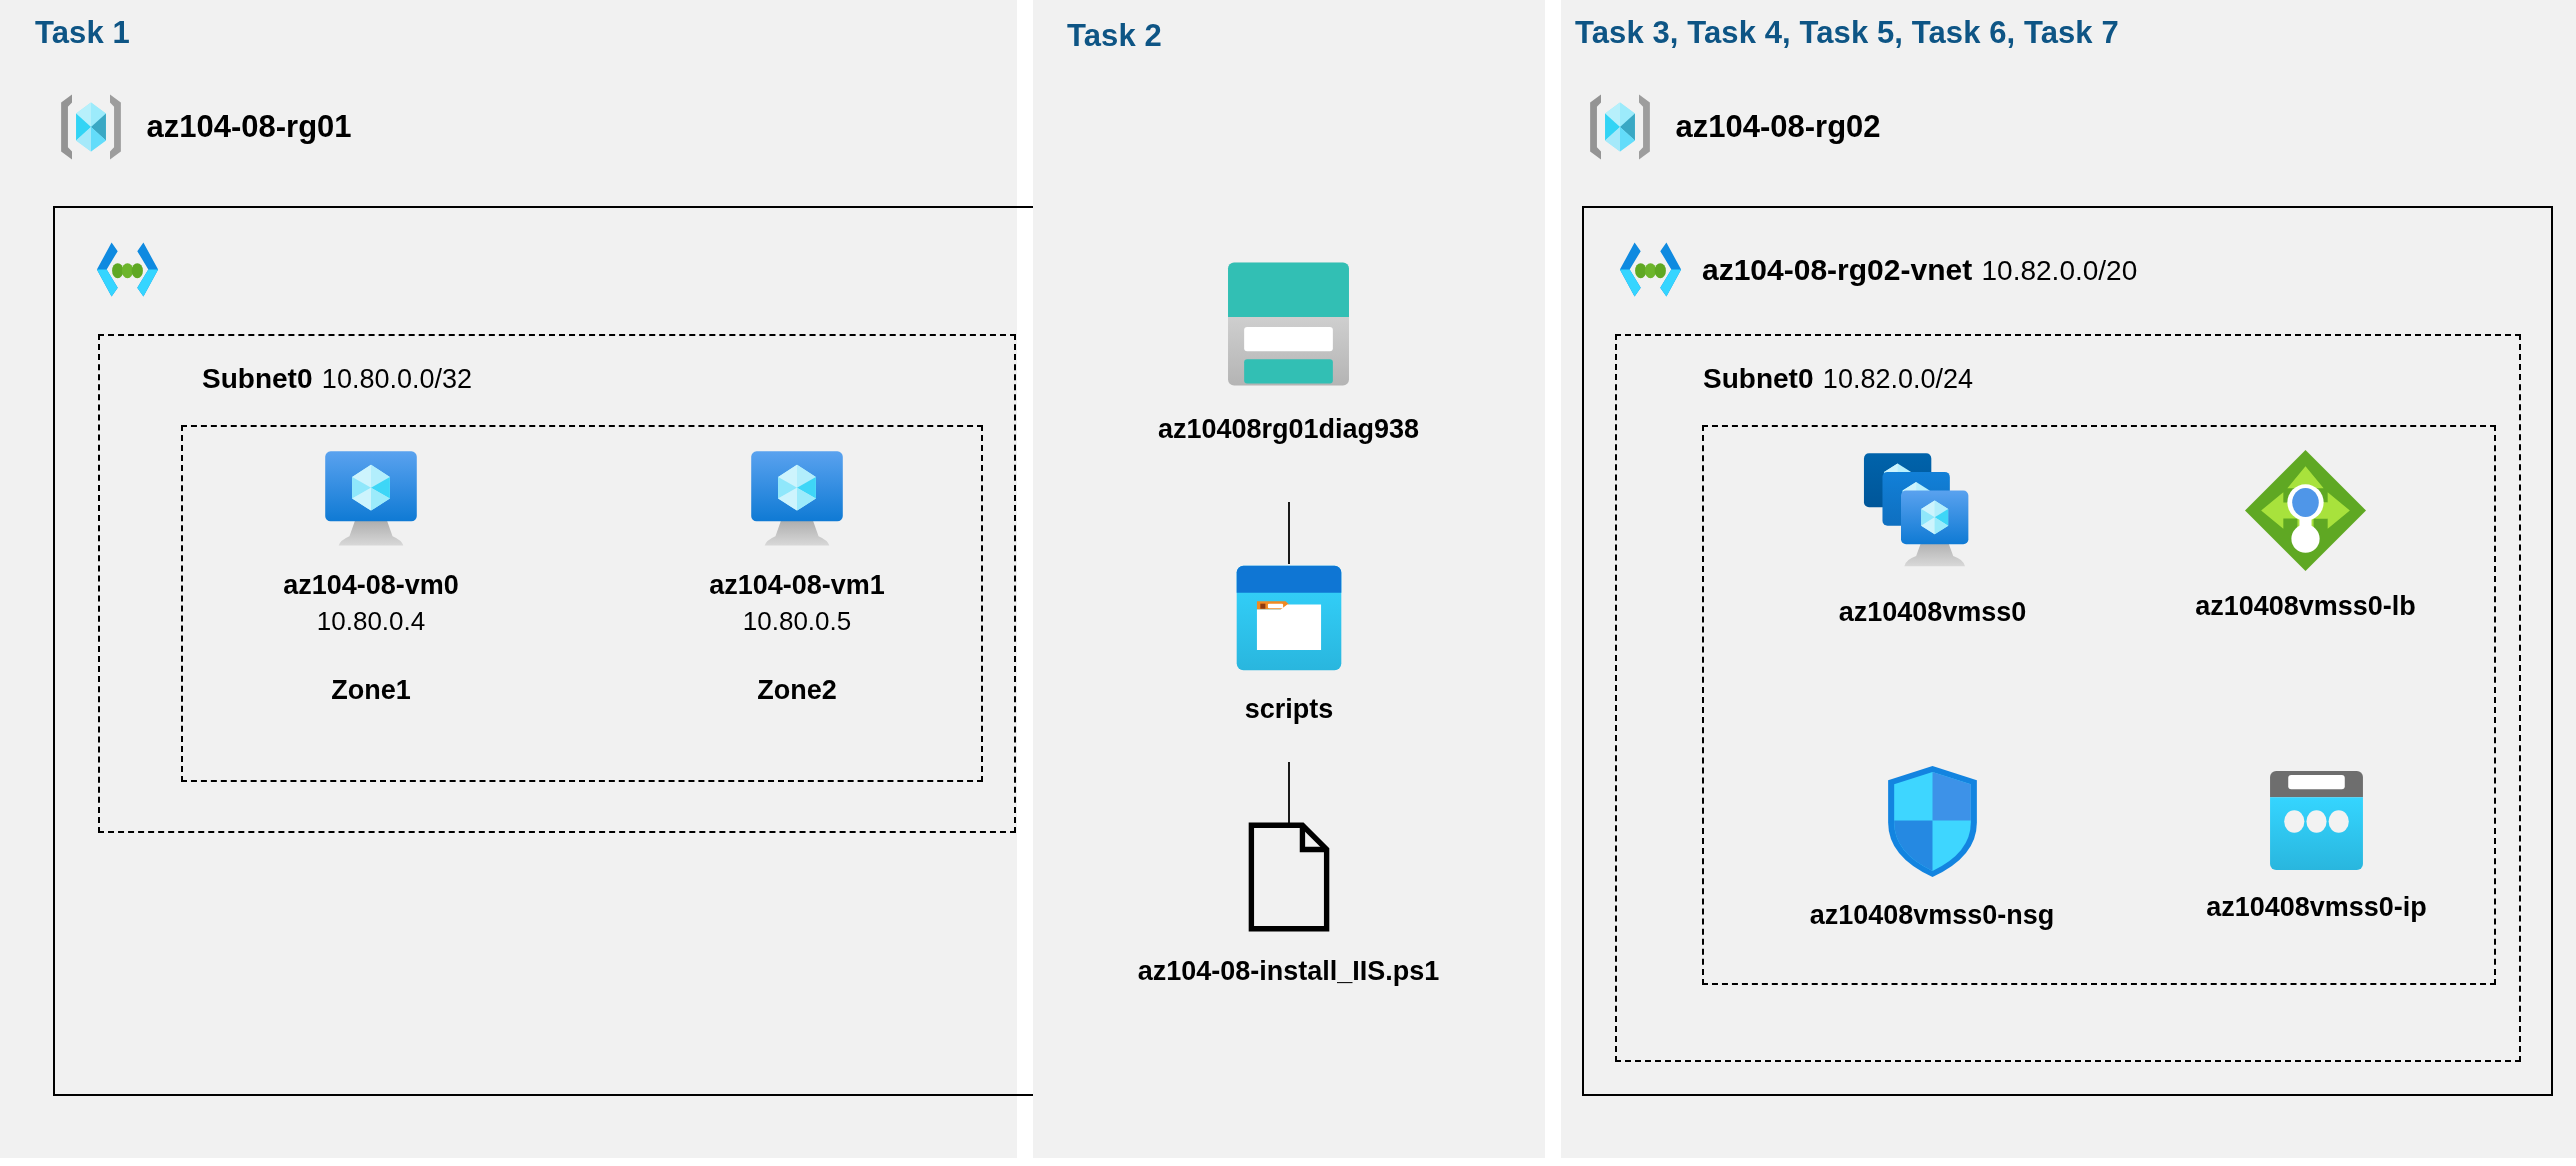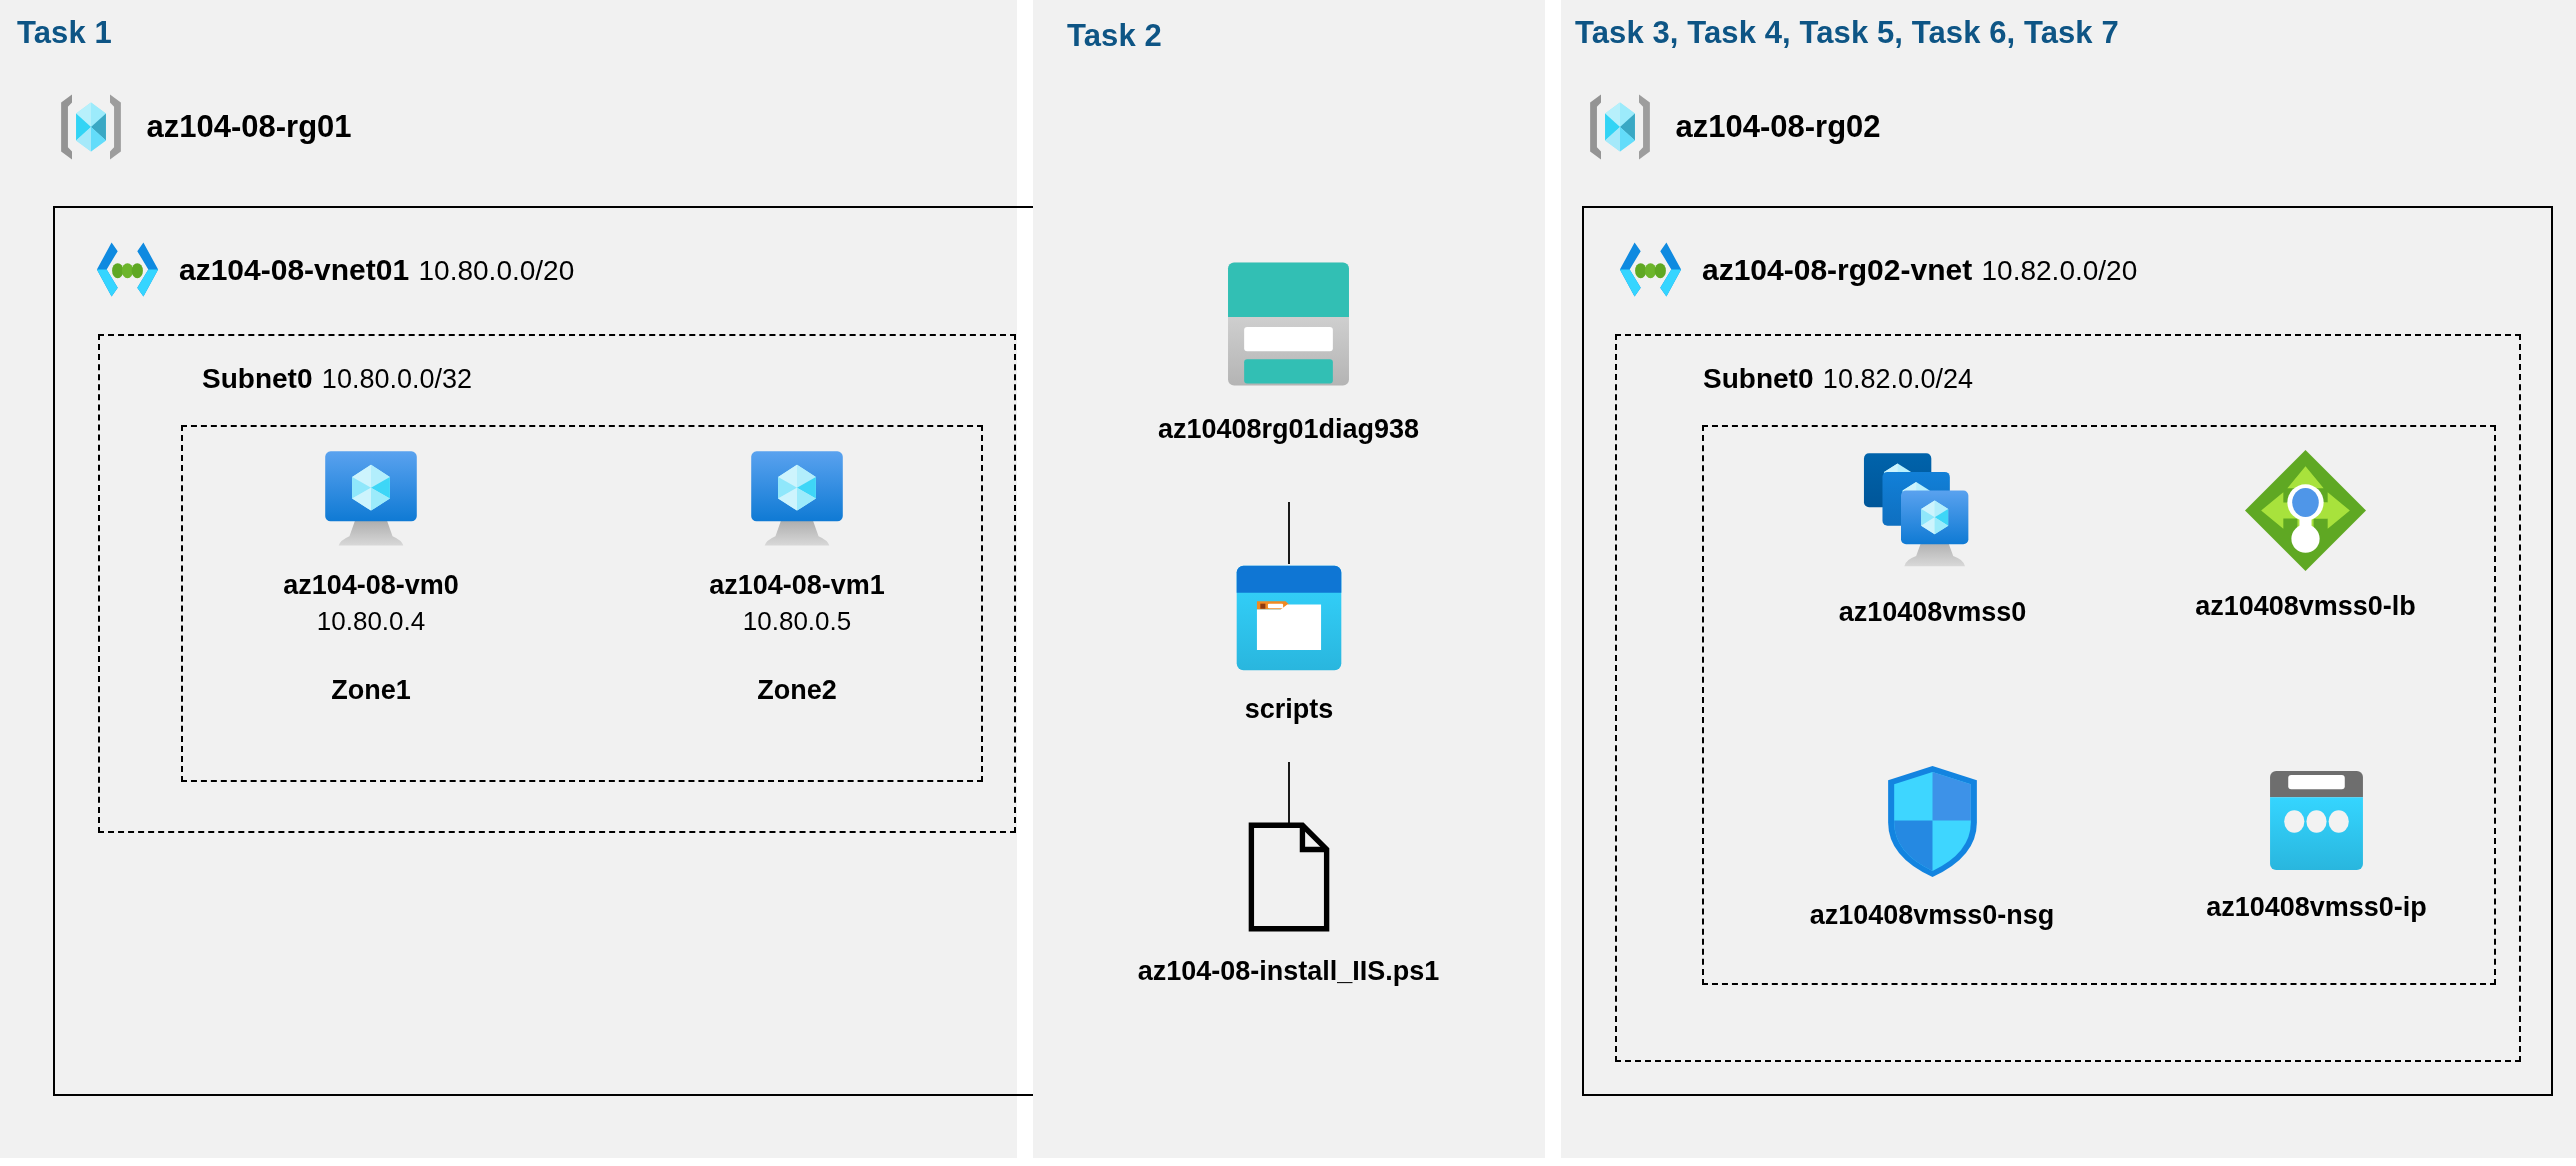--- a/index.html
+++ b/index.html
@@ -27,21 +27,21 @@
   .node-sub{font-size:26px;font-weight:normal;color:#000;white-space:nowrap;text-align:center;line-height:1.2;}
   .node-zone{font-size:27px;font-weight:bold;color:#000;white-space:nowrap;text-align:left;}
   .connector{position:absolute;background:#1a1a1a;width:2px;}
   svg{display:block;}
 </style>
 </head>
 <body>
 
 <div class="panel" style="left:0px;top:0px;width:1017px;height:1158px;"></div>
 
-<div class="task-header" style="left:17px;top:15px;">Task 1</div>
+<div class="task-header" style="left:35px;top:15px;">Task 1</div>
 
 <div class="rg-row" style="left:53px;top:89px;">
   <span>
     <svg width="76" height="76" viewBox="0 0 56 56">
       <path d="M14 4 L6 10 L6 46 L14 52 L14 46 L11 43 L11 13 L14 10 Z" fill="#949494"></path>
       <path d="M42 4 L50 10 L50 46 L42 52 L42 46 L45 43 L45 13 L42 10 Z" fill="#9d9d9d"></path>
       <path d="M28 10 L17 18 L17 38 L28 46 L39 38 L39 18 Z" fill="#9cebfb"></path>
       <path d="M28 10 L17 18 L28 28 Z" fill="#b7f0fb"></path>
       <path d="M28 10 L39 18 L28 28 Z" fill="#9cebfb"></path>
       <path d="M17 18 L17 38 L28 28 Z" fill="#32d4f5"></path>
@@ -60,21 +60,20 @@
     <svg width="71" height="65" viewBox="0 0 58 52">
       <path d="M16 4 L4 26 L16 48 L21 41 L12 26 L21 11 Z" fill="#0f8ae0"></path>
       <path d="M12 26 L21 41 L16 48 L4 26 Z" fill="#35d5ff"></path>
       <path d="M42 4 L54 26 L42 48 L37 41 L46 26 L37 11 Z" fill="#0f8ae0"></path>
       <path d="M46 26 L37 41 L42 48 L54 26 Z" fill="#35d5ff"></path>
       <ellipse cx="21" cy="27" rx="4.6" ry="6.2" fill="#5fa823"></ellipse>
       <ellipse cx="29" cy="27" rx="4.6" ry="6.2" fill="#6cb52b"></ellipse>
       <ellipse cx="37" cy="27" rx="4.6" ry="6.2" fill="#5fa823"></ellipse>
     </svg>
   </span>
-  <span><span class="vnet-name">az104-08-vnet01</span><span class="vnet-cidr">10.80.0.0/20</span></span>
 </div>
 
 <div class="dash-box" style="left:98px;top:334px;width:918px;height:499px;"></div>
 
 <div class="subnet-row" style="left:202px;top:363px;">
   <span class="subnet-name">Subnet0</span><span class="subnet-cidr">10.80.0.0/32</span>
 </div>
 
 <div class="dash-box" style="left:181px;top:425px;width:802px;height:357px;"></div>
 

